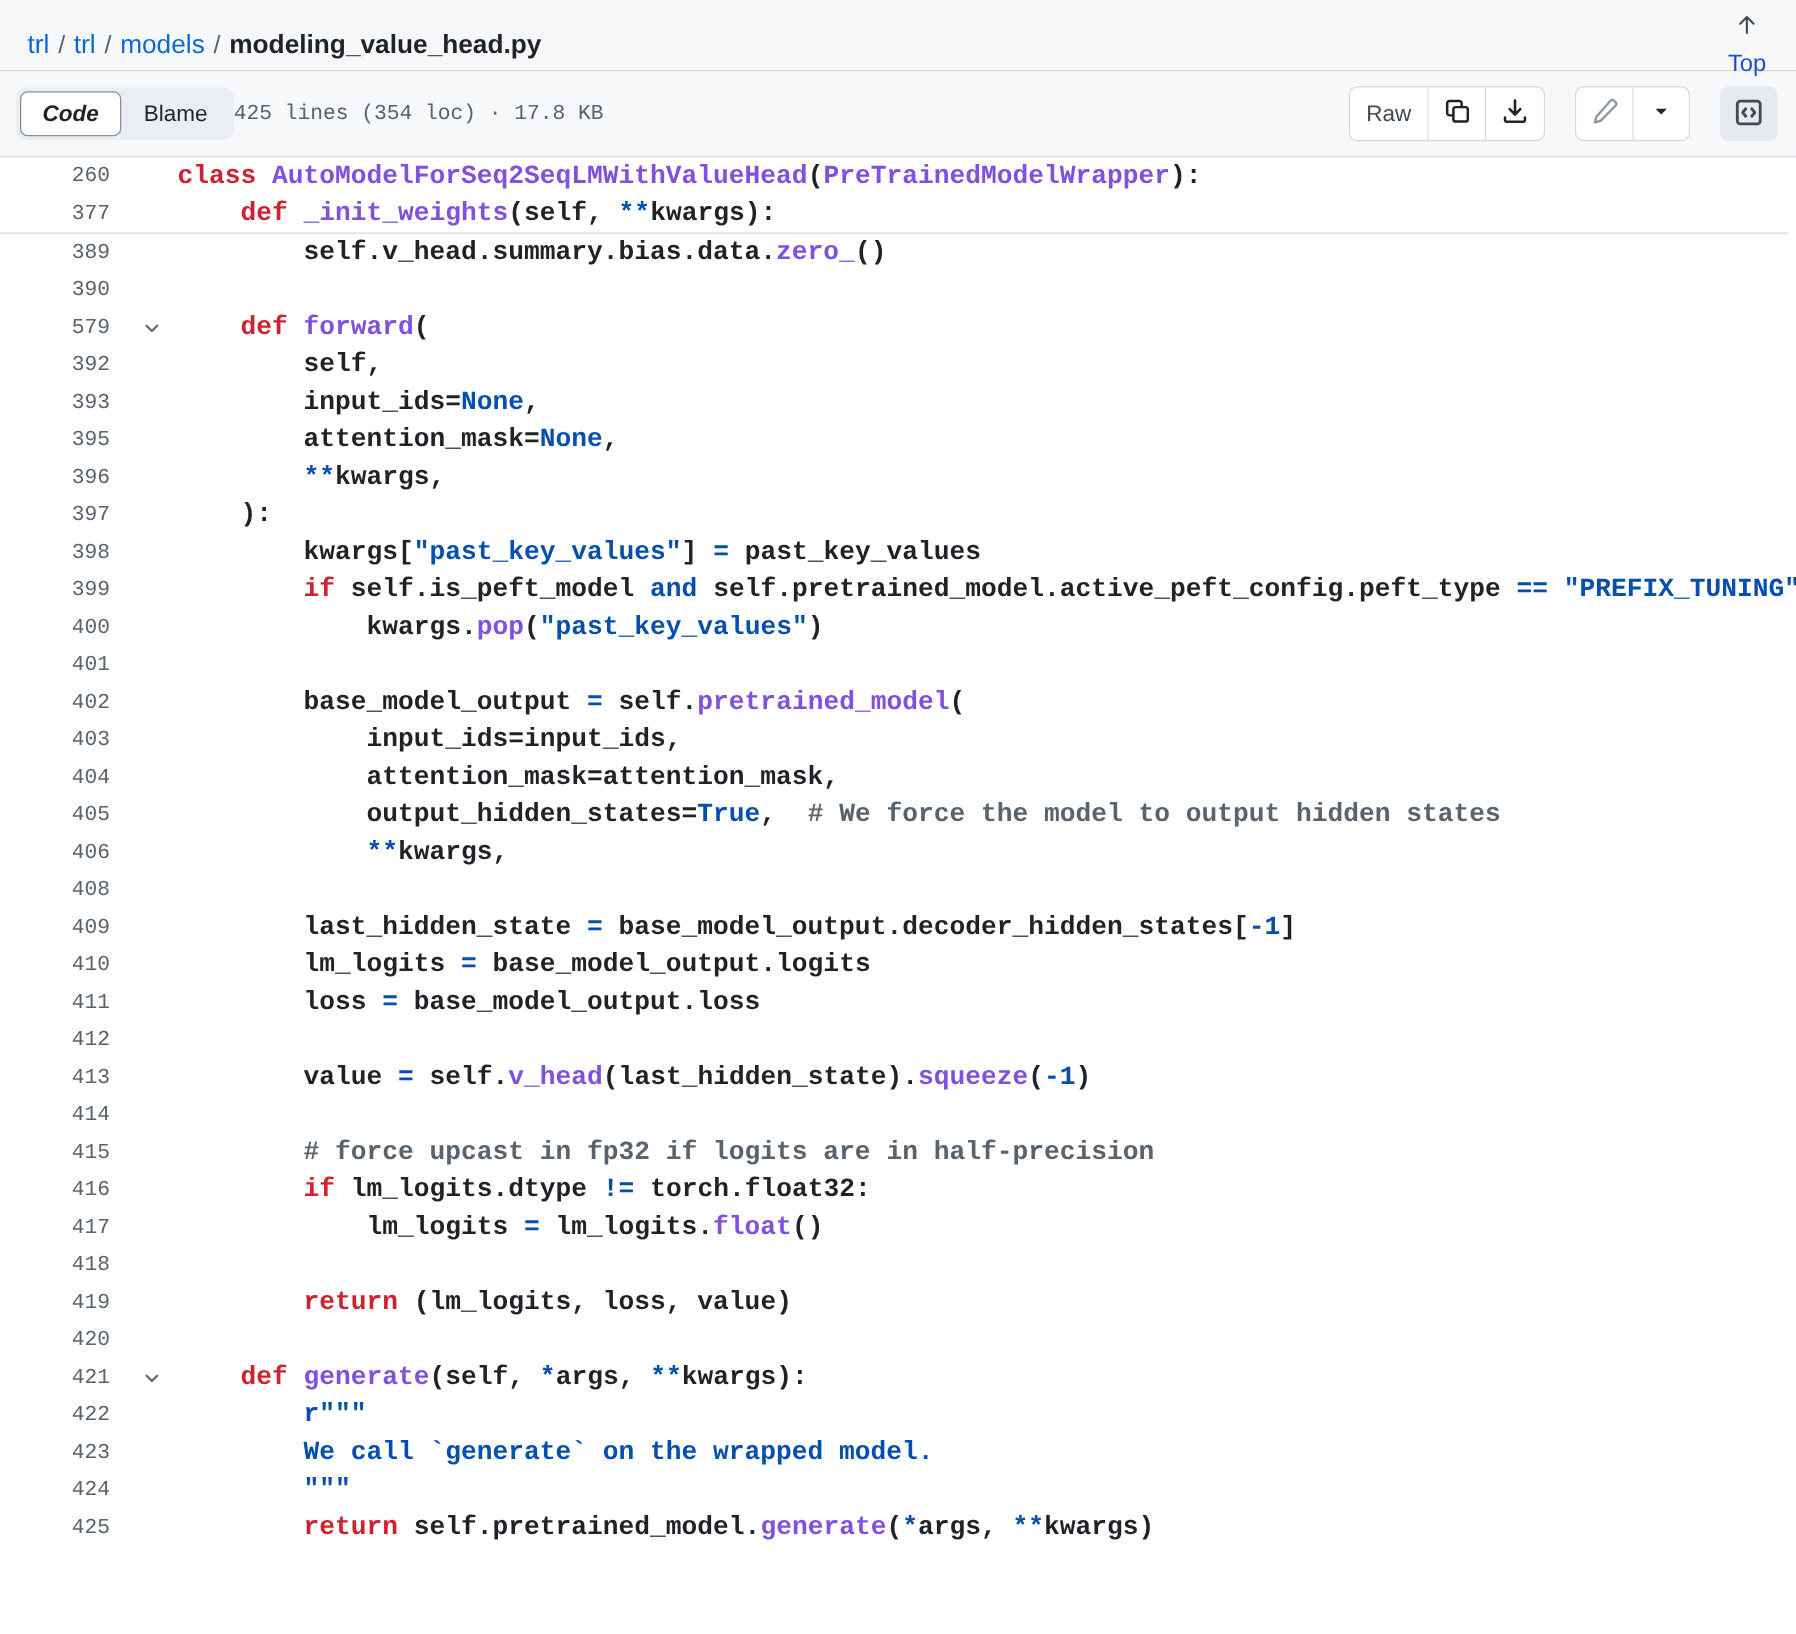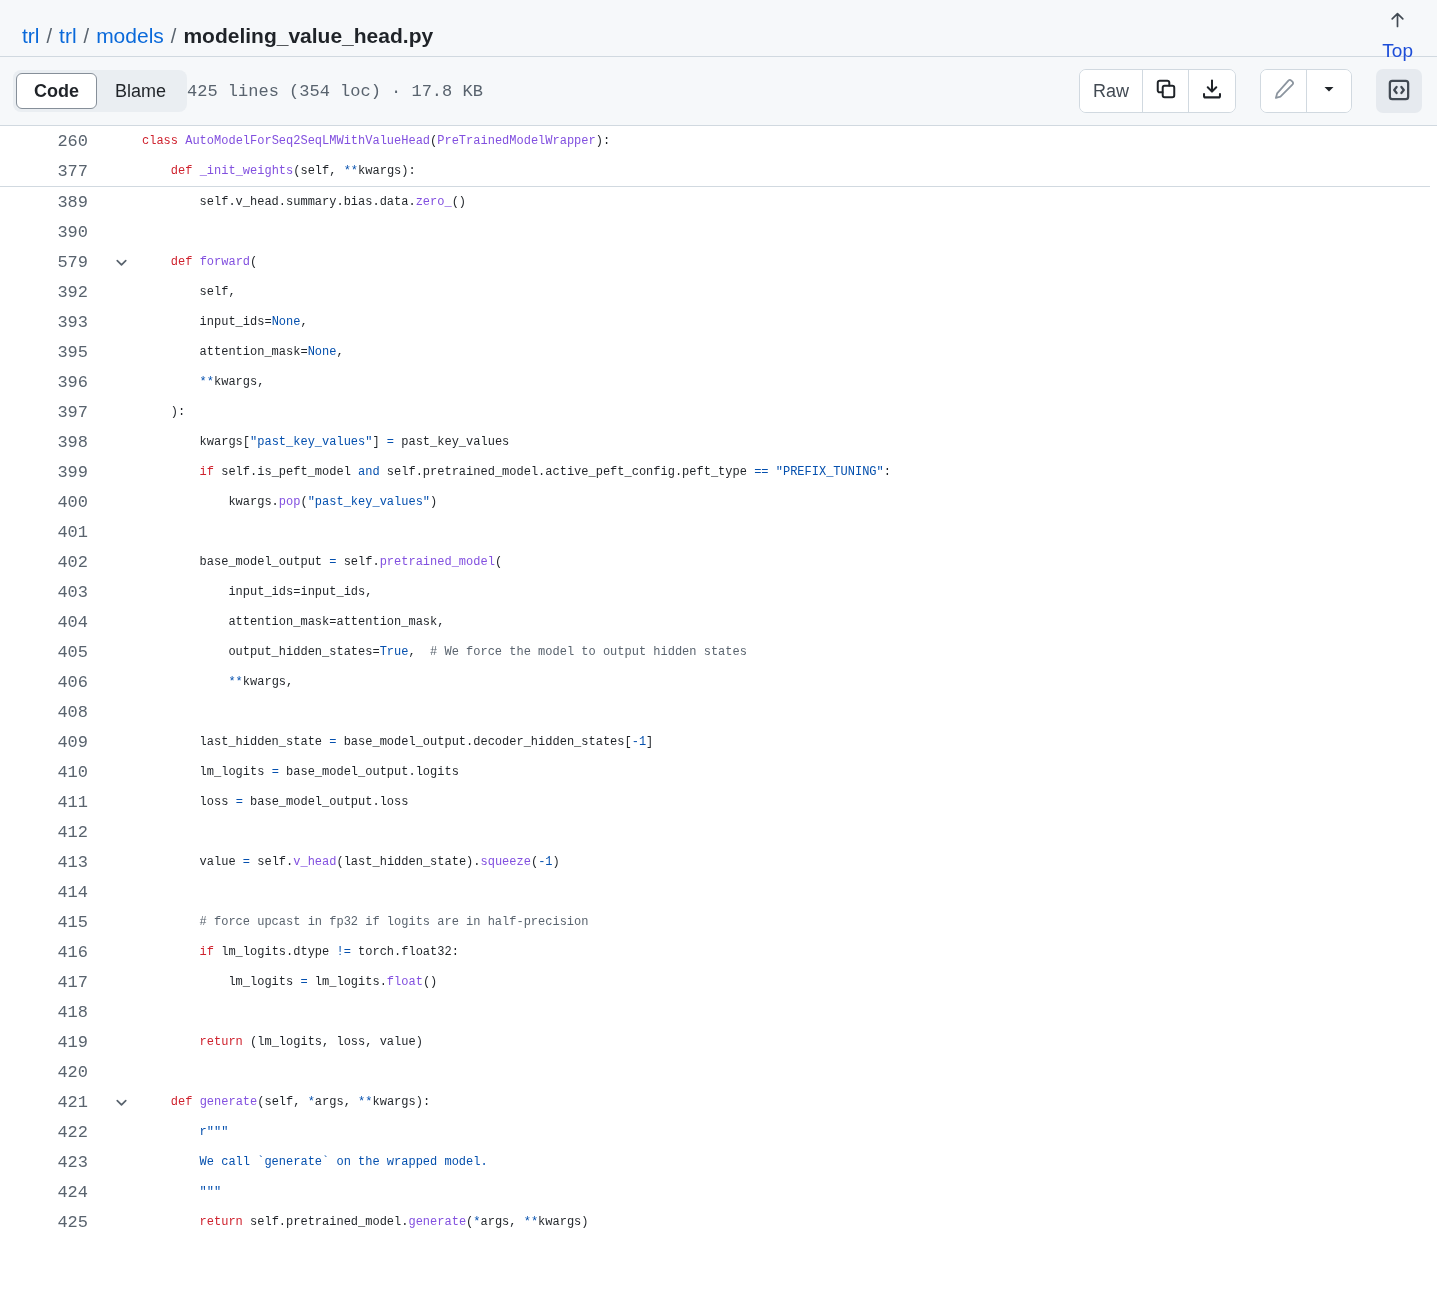--- a/index.html
+++ b/index.html
@@ -89,20 +89,21 @@
     border-radius: 6px;
     cursor: pointer;
     border: 1px solid transparent;
     background: transparent;
     font-family: "Liberation Sans", sans-serif;
   }
   .seg-btn.active {
     background: #ffffff;
     border: 1px solid #868f99;
     font-weight: bold;
+    font-style: italic;
   }
   .file-meta {
     font-family: "Liberation Mono", monospace;
     font-size: 17px;
     color: #59636e;
     white-space: nowrap;
   }
   .toolbar-right {
     margin-left: auto;
     display: flex;
@@ -188,24 +189,25 @@
     vertical-align: middle;
     text-align: center;
     color: #59636e;
     cursor: pointer;
   }
   td.fold svg { display: block; margin: 0 auto; }
   td.code-cell {
     padding: 0 0 0 6px;
     vertical-align: middle;
     font-family: "Liberation Mono", monospace;
-    font-size: 12px;
+    font-size: 21px;
     color: #1f2328;
     white-space: pre;
     letter-spacing: 0px;
+    font-weight: bold;
   }
 
   
   .k  { color: #cf222e; }   
   .fn { color: #8250df; }   
   .s  { color: #0550ae; }   
   .c  { color: #59636e; }   
   .n  { color: #0550ae; }   
   .o  { color: #0550ae; }   
   .p  { color: #1f2328; }   

